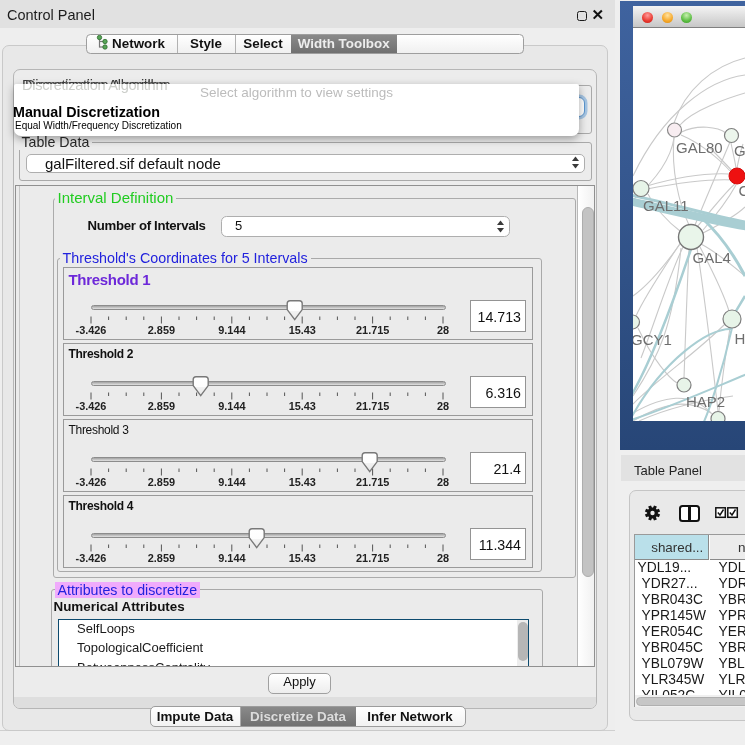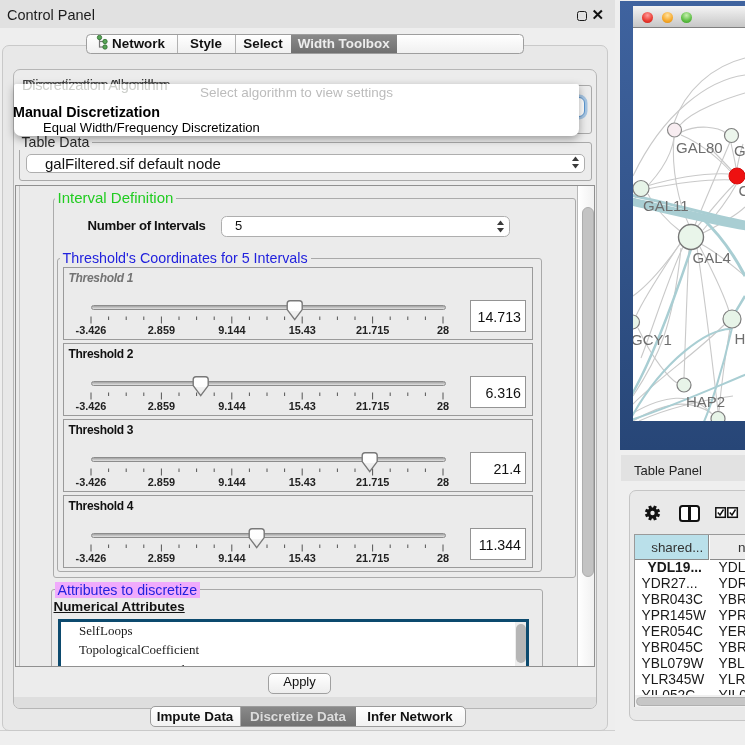--- a/index.html
+++ b/index.html
@@ -50,21 +50,21 @@
     <div class="abs" style="left:219px;top:32px;font-size:13px;color:#111;">5</div>
     <svg class="abs" style="left:479px;top:34px" width="11" height="13" viewBox="0 0 11 13">
         <path d="M5.5 0.5 L9 5 L2 5 Z" fill="#3a3a3a"></path>
         <path d="M5.5 12.5 L9 8 L2 8 Z" fill="#3a3a3a"></path>
       </svg>
 
     <div class="abs" style="left:41px;top:71.5px;width:485px;height:314px;border:1px solid #a9a9a9;border-radius:3px;"></div>
     <div class="grouptitle" style="left:43.5px;top:64px;font-size:14.3px;color:#2222dd;background:#ebebeb;">Threshold's Coordinates for 5 Intervals</div>
 
     <div class="abs" style="left:47px;top:81px;width:470px;height:72.5px;border:1px solid #9a9a9a;">
-      <div class="abs" style="left:4.5px;top:2.5px;font-size:12px;font-weight:bold;letter-spacing:-0.3px;color:#737373;font-style:italic;">Threshold 1</div>
+      <div class="abs" style="left:4.5px;top:2.5px;font-size:15px;font-weight:bold;letter-spacing:-0.3px;color:#6d28d9;">Threshold 1</div>
       <div class="abs" style="left:26.7px;top:37px;width:355.5px;height:5px;background:linear-gradient(#a2a2a2,#e2e2e2);border:1px solid #8c8c8c;border-radius:3px;"></div>
       <svg class="abs" style="left:26px;top:47.5px" width="356" height="8" viewBox="0 0 356 8">
         <line x1="1.0" y1="0.5" x2="1.0" y2="7.5" stroke="#555" stroke-width="1"></line>
           <line x1="18.6" y1="0.5" x2="18.6" y2="4.0" stroke="#555" stroke-width="1"></line>
           <line x1="36.2" y1="0.5" x2="36.2" y2="4.0" stroke="#555" stroke-width="1"></line>
           <line x1="53.8" y1="0.5" x2="53.8" y2="4.0" stroke="#555" stroke-width="1"></line>
           <line x1="71.4" y1="0.5" x2="71.4" y2="7.5" stroke="#555" stroke-width="1"></line>
           <line x1="89.0" y1="0.5" x2="89.0" y2="4.0" stroke="#555" stroke-width="1"></line>
           <line x1="106.6" y1="0.5" x2="106.6" y2="4.0" stroke="#555" stroke-width="1"></line>
           <line x1="124.2" y1="0.5" x2="124.2" y2="4.0" stroke="#555" stroke-width="1"></line>
@@ -142,21 +142,21 @@
               <stop offset="0.56" stop-color="#f2f2f2"></stop>
               <stop offset="1" stop-color="#e8e8e8"></stop>
             </linearGradient>
           </defs>
         <path d="M4,0.8 h9.4 q2.8,0 2.8,2.8 v6 L8.7,19.6 L1.2,9.6 v-6 q0,-2.8 2.8,-2.8 z" fill="url(#tg157)" stroke="#787878" stroke-width="1.4"></path>
       </svg>
       <div class="abs" style="left:406px;top:32px;width:55.5px;height:32px;background:#fff;border:1px solid #949494;"></div>
       <div class="abs" style="left:406px;top:41px;width:51px;text-align:right;font-size:14.2px;color:#111;">6.316</div>
     </div>
     <div class="abs" style="left:47px;top:233px;width:470px;height:72.5px;border:1px solid #9a9a9a;">
-      <div class="abs" style="left:4.5px;top:2.5px;font-size:12px;font-weight:bold;letter-spacing:-0.3px;color:#111;">Threshold 3</div>
+      <div class="abs" style="left:4.5px;top:2.5px;font-size:12px;font-weight:normal;letter-spacing:-0.3px;color:#111;">Threshold 3</div>
       <div class="abs" style="left:26.7px;top:37px;width:355.5px;height:5px;background:linear-gradient(#a2a2a2,#e2e2e2);border:1px solid #8c8c8c;border-radius:3px;"></div>
       <svg class="abs" style="left:26px;top:47.5px" width="356" height="8" viewBox="0 0 356 8">
         <line x1="1.0" y1="0.5" x2="1.0" y2="7.5" stroke="#555" stroke-width="1"></line>
           <line x1="18.6" y1="0.5" x2="18.6" y2="4.0" stroke="#555" stroke-width="1"></line>
           <line x1="36.2" y1="0.5" x2="36.2" y2="4.0" stroke="#555" stroke-width="1"></line>
           <line x1="53.8" y1="0.5" x2="53.8" y2="4.0" stroke="#555" stroke-width="1"></line>
           <line x1="71.4" y1="0.5" x2="71.4" y2="7.5" stroke="#555" stroke-width="1"></line>
           <line x1="89.0" y1="0.5" x2="89.0" y2="4.0" stroke="#555" stroke-width="1"></line>
           <line x1="106.6" y1="0.5" x2="106.6" y2="4.0" stroke="#555" stroke-width="1"></line>
           <line x1="124.2" y1="0.5" x2="124.2" y2="4.0" stroke="#555" stroke-width="1"></line>
@@ -236,23 +236,23 @@
             </linearGradient>
           </defs>
         <path d="M4,0.8 h9.4 q2.8,0 2.8,2.8 v6 L8.7,19.6 L1.2,9.6 v-6 q0,-2.8 2.8,-2.8 z" fill="url(#tg309)" stroke="#787878" stroke-width="1.4"></path>
       </svg>
       <div class="abs" style="left:406px;top:32px;width:55.5px;height:32px;background:#fff;border:1px solid #949494;"></div>
       <div class="abs" style="left:406px;top:41px;width:51px;text-align:right;font-size:14.2px;color:#111;">11.344</div>
     </div>
 
     <div class="abs" style="left:35px;top:402.5px;width:492px;height:90px;border:1px solid #a9a9a9;border-radius:3px;"></div>
     <div class="grouptitle" style="left:38.5px;top:396px;font-size:14.2px;color:#2222dd;background:#f0abfc;">Attributes to discretize</div>
-    <div class="abs" style="left:37.5px;top:413px;font-size:13.4px;font-weight:bold;color:#111;text-decoration:underline;">Numerical Attributes</div>
-
-    <div class="abs" style="left:42px;top:432.5px;width:471px;height:60px;background:#fff;border:3px solid #0c4a6e;overflow:hidden;font-family:Liberation Serif, serif;">
+    <div class="abs" style="left:37.5px;top:413px;font-size:13.4px;font-weight:bold;color:#111;">Numerical Attributes</div>
+
+    <div class="abs" style="left:42px;top:432.5px;width:471px;height:60px;background:#fff;border:1px solid #0c4a6e;overflow:hidden;">
       <div class="abs" style="left:18px;top:1px;font-size:13px;color:#1a1a1a;">SelfLoops</div>
       <div class="abs" style="left:18px;top:20.5px;font-size:13px;color:#1a1a1a;">TopologicalCoefficient</div>
       <div class="abs" style="left:18px;top:40px;font-size:13px;color:#1a1a1a;">BetweennessCentrality</div>
       <div class="abs" style="right:0;top:0;width:11px;height:60px;background:#ededed;"></div>
       <div class="abs" style="right:0.5px;top:2px;width:10px;height:39px;background:#b6b6b6;border-radius:5px;"></div>
     </div>
 
     <div class="abs" style="left:561px;top:0;width:19px;height:482px;background:linear-gradient(to right,#ffffff,#efefef);border-left:1px solid #b8b8b8;"></div>
     <div class="abs" style="left:566px;top:21px;width:12px;height:370px;background:#c3c3c3;border:1px solid #adadad;border-radius:6.5px;"></div>
   </div>
@@ -281,21 +281,21 @@
     <circle cx="9" cy="12" r="2.2" fill="#57a557" stroke="#2f6b2f" stroke-width="0.8"></circle>
   </svg>
 
   <div class="abs" style="left:14px;top:83.5px;width:564.5px;height:52.5px;background:#ffffff;border-radius:2px 2px 7px 7px;box-shadow:0 3px 9px rgba(0,0,0,0.35);"></div>
   <div class="abs" style="left:22px;top:77px;font-size:14.6px;letter-spacing:-0.3px;color:#ccceca;">Discretization Algorithm</div>
   <div class="abs" style="left:0;top:0;width:615px;height:83.5px;overflow:hidden;">
     <div class="abs" style="left:22px;top:77px;font-size:14.6px;letter-spacing:-0.3px;color:#3c3c3c;">Discretization Algorithm</div>
   </div>
   <div class="abs" style="left:0;top:85px;width:593px;text-align:center;font-size:13.5px;color:#bcbcbc;">Select algorithm to view settings</div>
   <div class="abs" style="left:13px;top:104px;font-size:14.3px;font-weight:bold;color:#000;">Manual Discretization</div>
-  <div class="abs" style="left:15px;top:120px;font-size:13px;color:#000;padding-left:28px;">Equal Width/Frequency Discretization</div>
+  <div class="abs" style="left:15px;top:120px;font-size:10px;color:#000;">Equal Width/Frequency Discretization</div>
 </div>
 
 <div class="abs" style="left:620px;top:1px;width:125px;height:449px;background:linear-gradient(#3f639f,#274677);"></div>
 <div class="abs" style="left:633px;top:6px;width:112px;height:21.5px;background:linear-gradient(#f4f4f4,#c7c7c7);border-bottom:1px solid #808080;"></div>
 <div class="abs" style="left:641.5px;top:11.5px;width:11px;height:11px;border-radius:50%;background:radial-gradient(circle at 50% 30%,#ff9a9a,#e9392f 60%,#c21f17);"></div>
 <div class="abs" style="left:661.5px;top:11.5px;width:11px;height:11px;border-radius:50%;background:radial-gradient(circle at 50% 30%,#ffe2a0,#f6a829 60%,#d98a0e);"></div>
 <div class="abs" style="left:681px;top:11.5px;width:11px;height:11px;border-radius:50%;background:radial-gradient(circle at 50% 30%,#c8f0b0,#5cbe43 60%,#3a9a28);"></div>
 
 <div class="abs" style="left:633px;top:28px;width:112px;height:393px;background:#ffffff;overflow:hidden;">
 <svg width="112" height="393" viewBox="0 0 112 393">
@@ -393,21 +393,21 @@
   <rect x="0.8" y="0.8" width="9.5" height="9.5" fill="#fff" stroke="#111" stroke-width="1.5"></rect>
   <path d="M2.8,5.5 L5,8 L8.5,2.5" fill="none" stroke="#111" stroke-width="1.4"></path>
   <rect x="12.8" y="0.8" width="9.5" height="9.5" fill="#fff" stroke="#111" stroke-width="1.5"></rect>
   <path d="M14.8,5.5 L17,8 L20.5,2.5" fill="none" stroke="#111" stroke-width="1.4"></path>
 </svg>
 
 <div class="abs" style="left:633.5px;top:534px;width:111.5px;height:172.5px;background:#fff;border-left:1px solid #9a9a9a;border-top:1px solid #9a9a9a;overflow:hidden;">
   <div class="abs" style="left:0;top:0;width:74.5px;height:25px;background:#bae0ea;border-right:1px solid #8a8a8a;border-bottom:1px solid #8a8a8a;text-align:center;font-size:13.4px;color:#333;line-height:25px;padding-left:12px;">shared...</div>
   <div class="abs" style="left:75.5px;top:0;width:36px;height:25px;background:#ececec;border-bottom:1px solid #8a8a8a;font-size:13.5px;color:#333;line-height:25px;padding-left:28px;">n</div>
   <div class="abs" style="left:0;top:25px;font-size:13.8px;color:#1a1a1a;line-height:16px;">
-    <div style="padding-left:13px;font-weight:bold;">YDL19...</div>
+    <div style="padding-left:3px;">YDL19...</div>
     <div style="padding-left:7px;">YDR27...</div>
     <div style="padding-left:7px;">YBR043C</div>
     <div style="padding-left:7px;">YPR145W</div>
     <div style="padding-left:7px;">YER054C</div>
     <div style="padding-left:7px;">YBR045C</div>
     <div style="padding-left:7px;">YBL079W</div>
     <div style="padding-left:7px;">YLR345W</div>
     <div style="padding-left:7px;">YIL052C</div>
   </div>
   <div class="abs" style="left:84px;top:25px;font-size:13.8px;color:#1a1a1a;line-height:16px;white-space:nowrap;">

